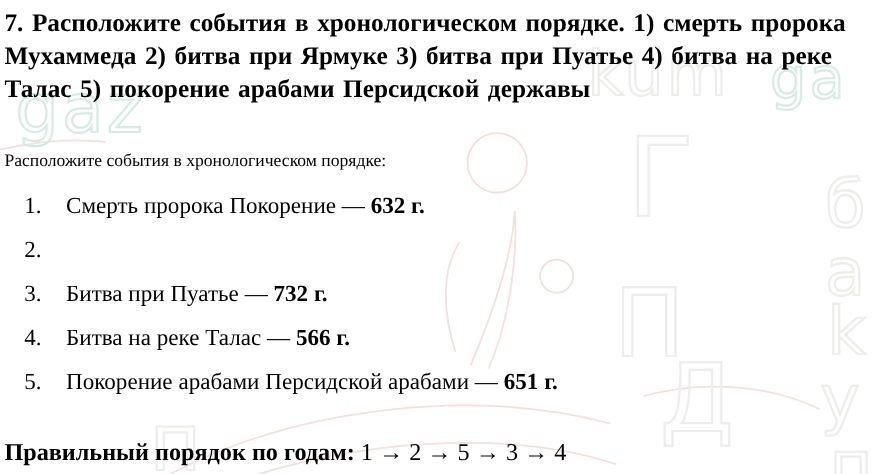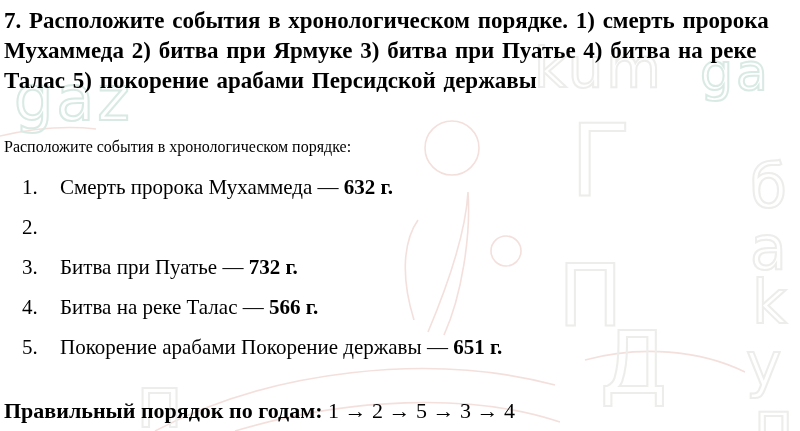--- a/index.html
+++ b/index.html
@@ -124,21 +124,21 @@
 
     <div class="question-title">7. Расположите события в хронологическом порядке. 1) смерть пророка Мухаммеда 2) битва при Ярмуке 3) битва при Пуатье 4) битва на реке Талас 5) покорение арабами Персидской державы</div>
 
     <div class="subheading">Расположите события в хронологическом порядке:</div>
 
     <div class="event-list">
 
       <div class="list-row">
         <span class="list-num">1.</span>
         <span class="item-text">
-          <span>Смерть пророка Мухаммеда</span>
+          <span>Смерть пророка Покорение</span>
           <span class="dash">—</span>
           <span class="event-year">632 г.</span>
         </span>
       </div>
 
       <div class="list-row">
         <span class="list-num">2.</span>
       </div>
 
       <div class="list-row">
@@ -155,21 +155,21 @@
         <span class="item-text">
           <span>Битва на реке Талас</span>
           <span class="dash">—</span>
           <span class="event-year">566 г.</span>
         </span>
       </div>
 
       <div class="list-row">
         <span class="list-num">5.</span>
         <span class="item-text">
-          <span>Покорение арабами Покорение державы</span>
+          <span>Покорение арабами Персидской арабами</span>
           <span class="dash">—</span>
           <span class="event-year">651 г.</span>
         </span>
       </div>
 
     </div>
 
     <div class="answer-line">
       <span class="answer-label">Правильный порядок по годам:</span>
       <span class="answer-sequence">1 → 2 → 5 → 3 → 4</span>

